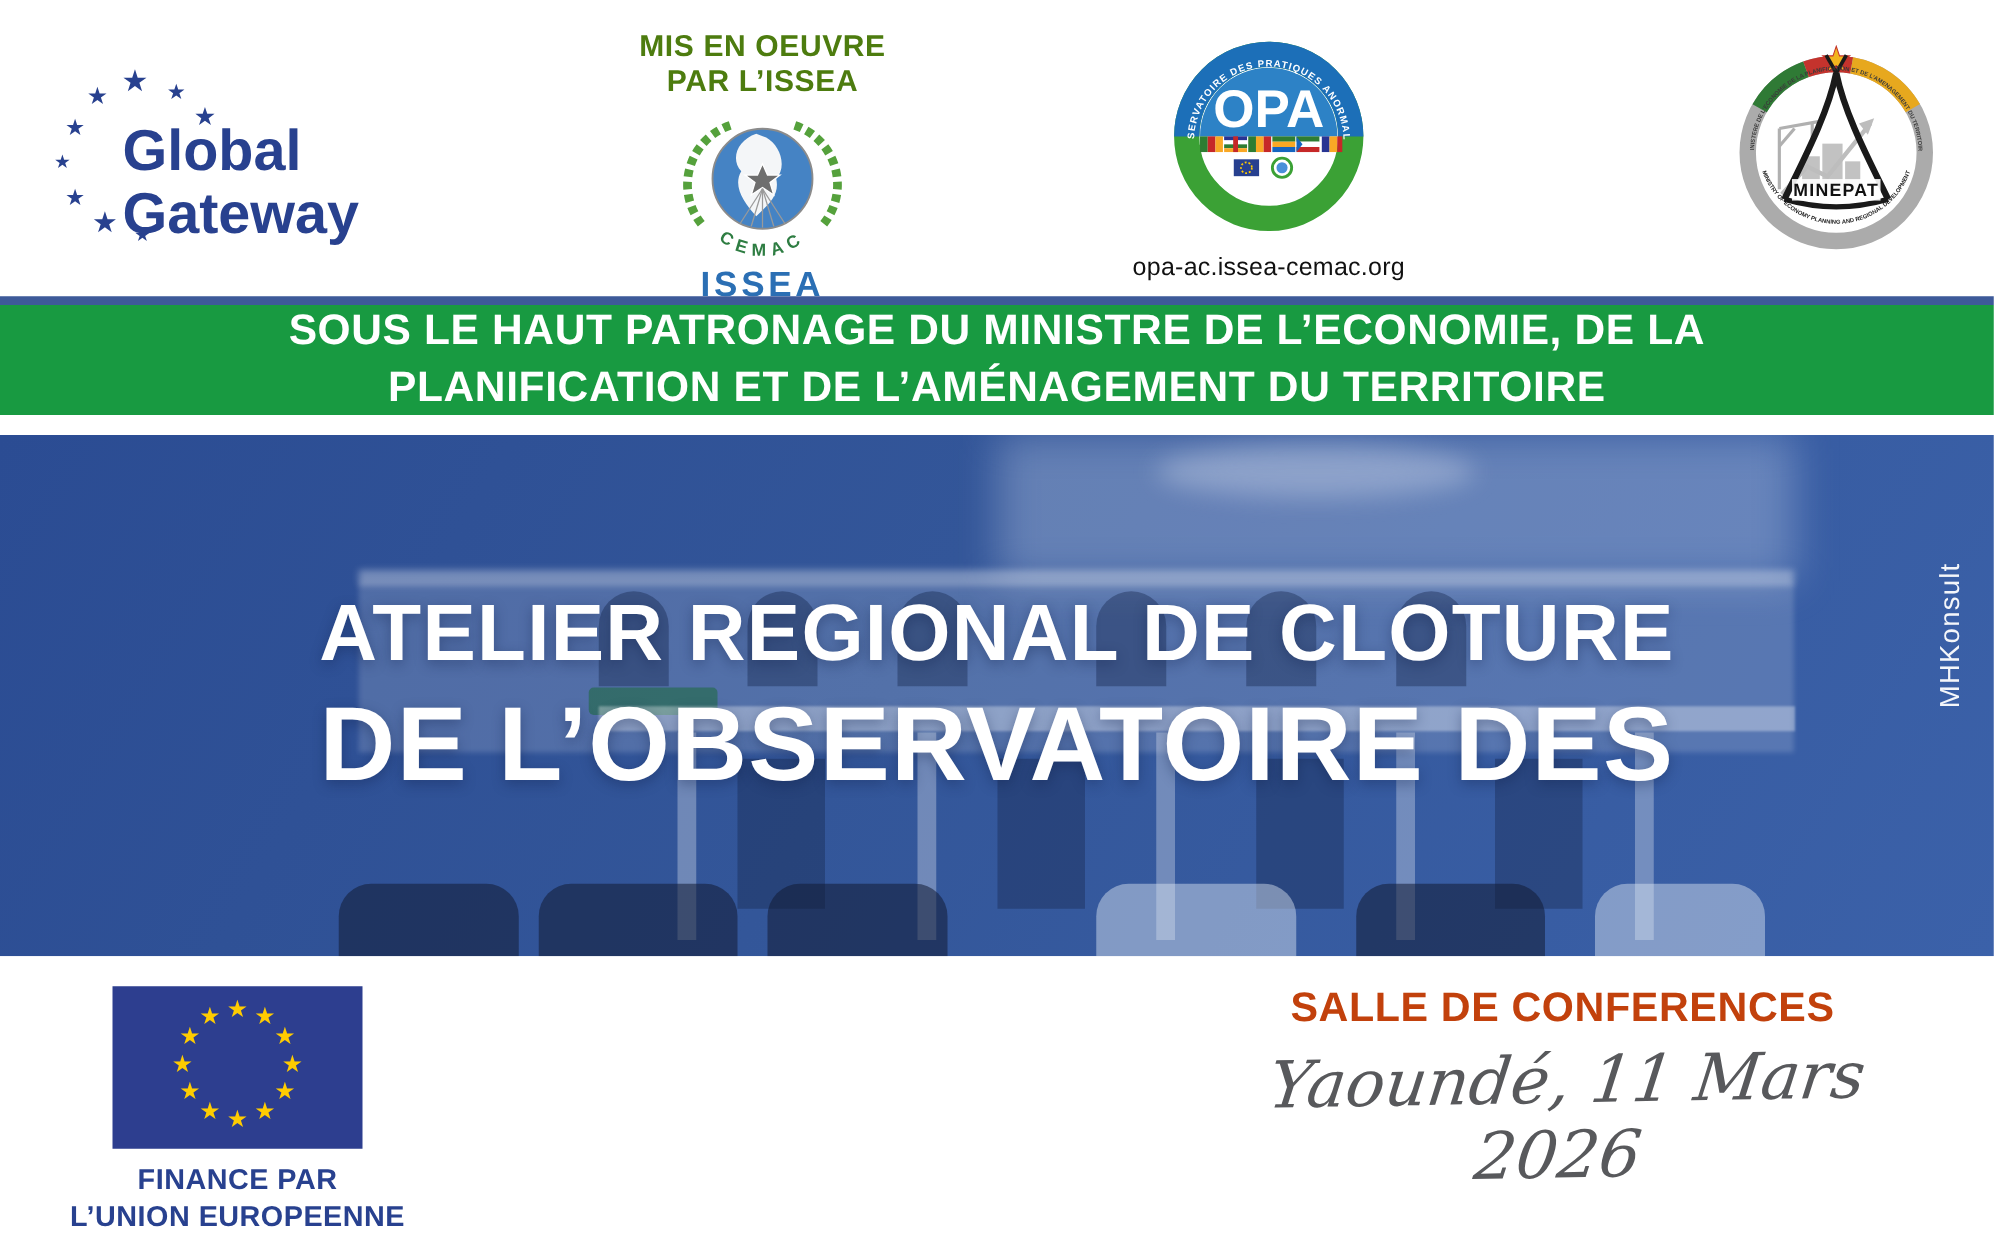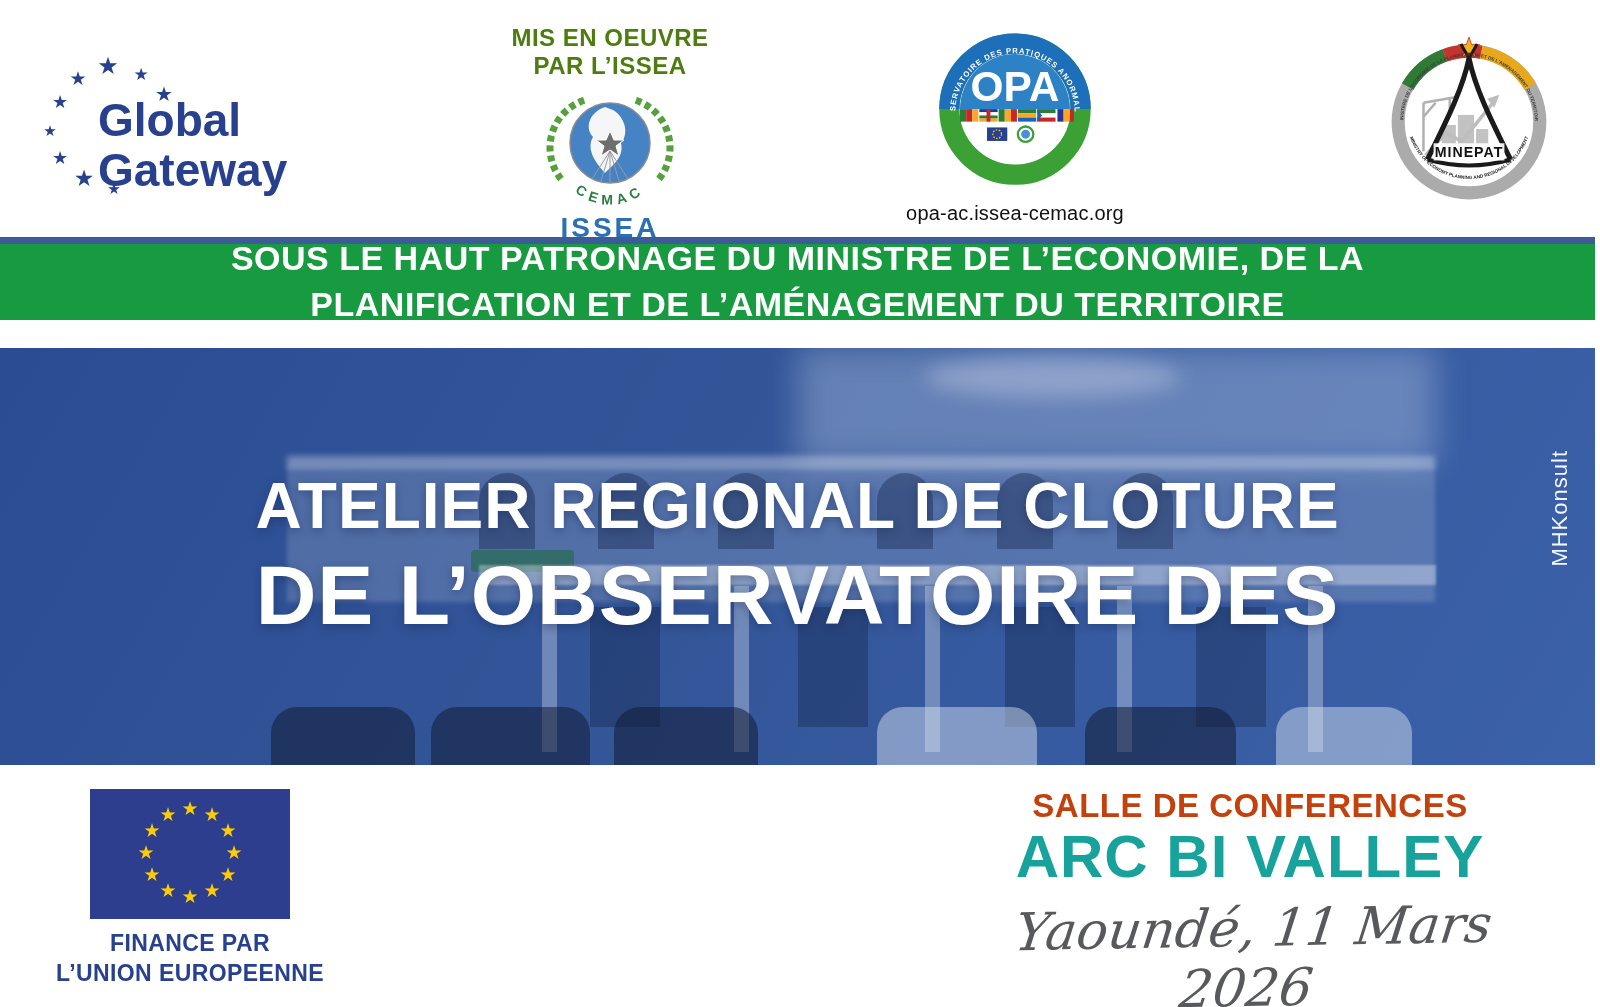--- a/index.html
+++ b/index.html
@@ -22,21 +22,21 @@
 
   
   .opa-block{position:absolute;left:905px;top:30px;width:220px;text-align:center;}
   .opa-url{margin-top:4px;font-weight:normal;color:#111111;font-size:20px;letter-spacing:.2px;}
 
   
   .minepat-logo{position:absolute;left:1383px;top:36px;}
 
   
   .navy-rule{position:absolute;left:0;top:237px;width:1595px;height:7px;background:#3D5A99;}
-  .patronage{position:absolute;left:0;top:244px;width:1595px;height:76px;background:#189A41;
+  .patronage{position:absolute;left:0;top:244px;width:1595px;height:88px;background:#189A41;
              display:flex;flex-direction:column;justify-content:center;align-items:center;
              color:#ffffff;font-weight:bold;font-size:34px;line-height:1.35;letter-spacing:.5px;text-align:center;}
 
   
   .hero{position:absolute;left:0;top:348px;width:1595px;height:417px;overflow:hidden;
         background:linear-gradient(120deg,#2B4C93 0%,#335699 45%,#3B61A9 100%);}
   .photo{position:absolute;inset:0;pointer-events:none;}
   .ph{position:absolute;}
   .sky{left:50%;top:0;width:40%;height:28%;background:rgba(205,218,238,.32);filter:blur(16px);}
   .cloud{left:58%;top:2%;width:16%;height:10%;background:rgba(235,240,250,.30);border-radius:50%;filter:blur(10px);}
@@ -286,18 +286,17 @@
         <span class="star" style="left:122px;top:101px;">★</span>
         <span class="star" style="left:138px;top:85px;">★</span>
       </div>
       <div class="eu-caption">
         <div>FINANCE PAR</div>
         <div>L’UNION EUROPEENNE</div>
       </div>
     </div>
     <div class="venue">
       <div class="venue-line1">SALLE DE CONFERENCES</div>
-      <div class="venue-line2">ARC BI VALLEY</div>
       <div class="date-script">Yaoundé, 11 Mars 2026</div>
     </div>
   </footer>
 
 </div>
 
 </body></html>

